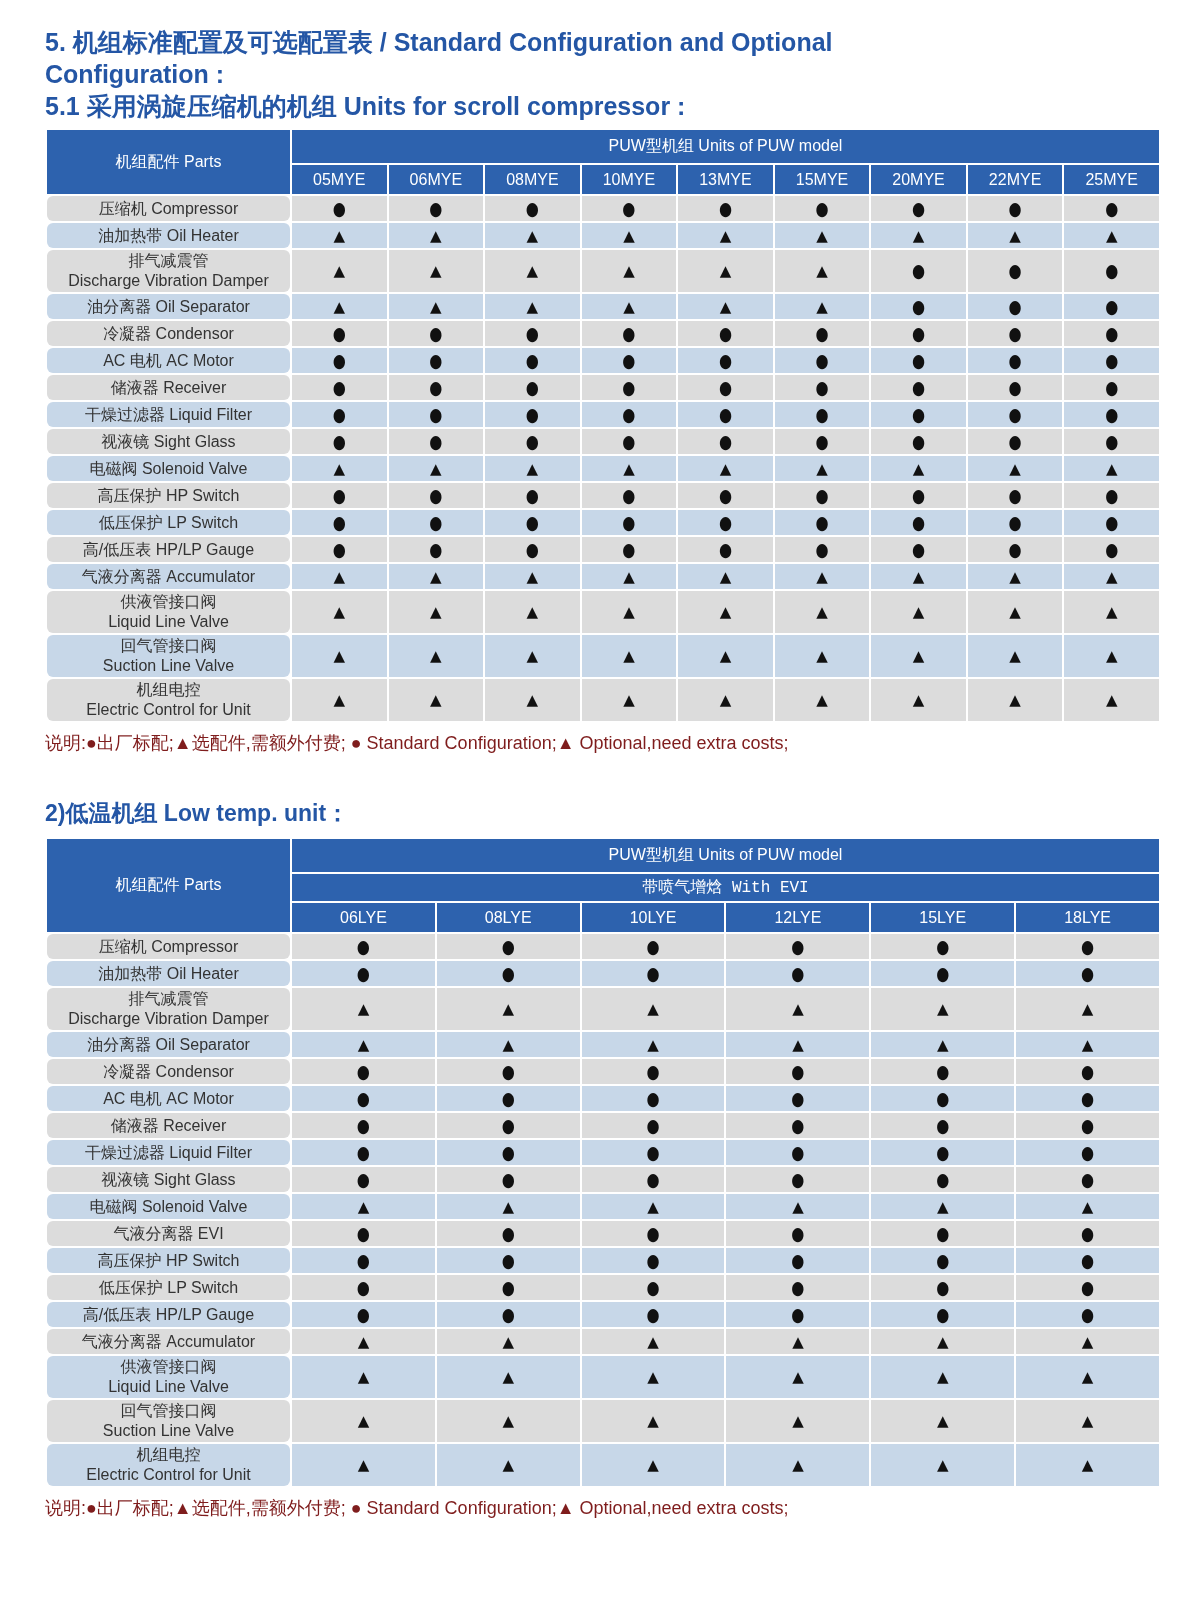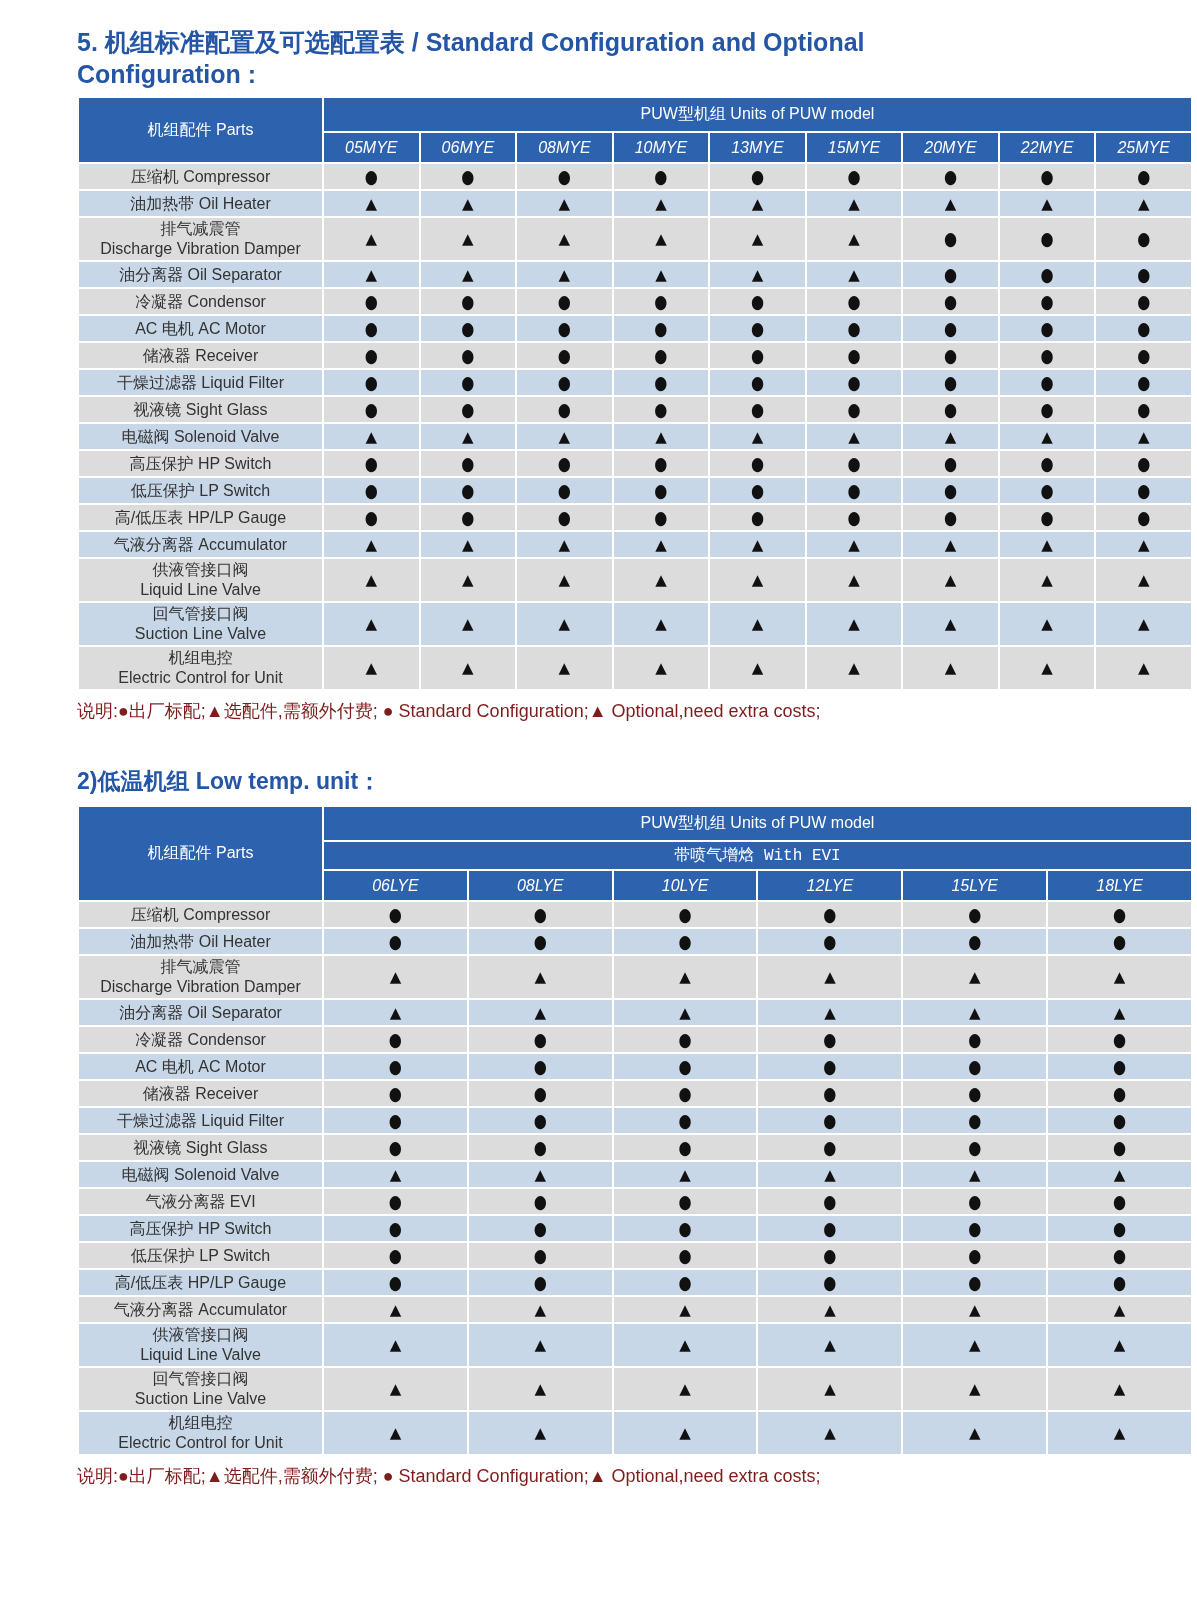--- a/index.html
+++ b/index.html
@@ -13,21 +13,20 @@
   * { box-sizing: border-box; }
   html, body {
     margin: 0; padding: 0;
     background: #ffffff;
     font-family: "Liberation Sans", "DejaVu Sans", sans-serif;
   }
   .page {
     width: 988px;
     min-height: 1600px;
     padding: 26px 36px 40px 45px;
-    margin-left: 32px;
   }
   .doc-title {
     color: var(--title-blue);
     font-weight: bold;
     font-size: 25px;
     line-height: 32px;
     margin: 0;
   }
   .section-title {
     color: var(--title-blue);
@@ -45,35 +44,36 @@
   }
   table.cfg th {
     background: var(--header-bg);
     color: #ffffff;
     font-weight: normal;
     font-size: 16px;
     padding: 0 4px;
   }
   table.cfg th.group-h { height: 33px; }
   table.cfg th.sub-h   { height: 27px; font-family: Liberation Mono, monospace; }
-  table.cfg th.model-h { height: 29px; font-style: italic; }
+  table.cfg th.model-h { height: 29px; }
   table.cfg td {
     text-align: center;
     vertical-align: middle;
     font-size: 16px;
     color: var(--body-text);
     padding: 0 4px;
     height: 25px;
   }
   tr.gray td { background: var(--row-gray); }
   tr.blue td { background: var(--row-blue); }
   tr.tall td { height: 42px; }
   td.part-label {
     white-space: pre-line;
     line-height: 20px;
+    border-radius: 6px;
   }
   .sym {
     color: var(--symbol-color);
     font-family: "DejaVu Sans", sans-serif;
     display: inline-block;
     line-height: 1;
   }
   .sym.standard { font-size: 15px; transform: scaleY(1.25); }
   .sym.optional { font-size: 15px; }
   .note {
@@ -82,20 +82,21 @@
     margin: 8px 0 0 0;
     line-height: 24px;
   }
 </style>
 </head>
 <body>
 
 <div class="page">
 
   <p class="doc-title">5. 机组标准配置及可选配置表 / Standard Configuration and Optional Configuration :</p>
+  <p class="doc-title">5.1 采用涡旋压缩机的机组 Units for scroll compressor :</p>
 
   <table class="cfg" id="table1">
       <colgroup>
         <col style="width: 243px;">
         <col>
         <col>
         <col>
         <col>
         <col>
         <col>

